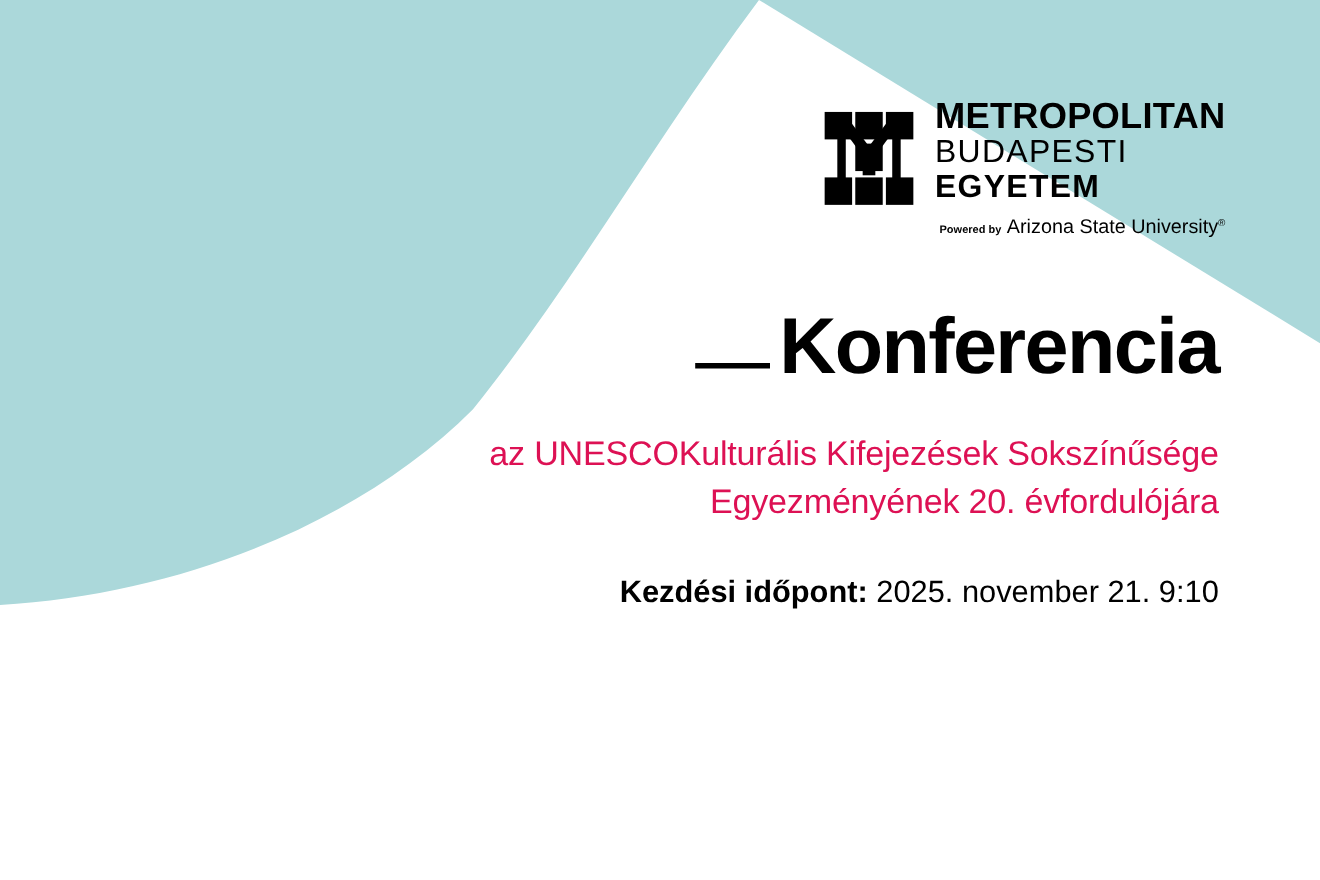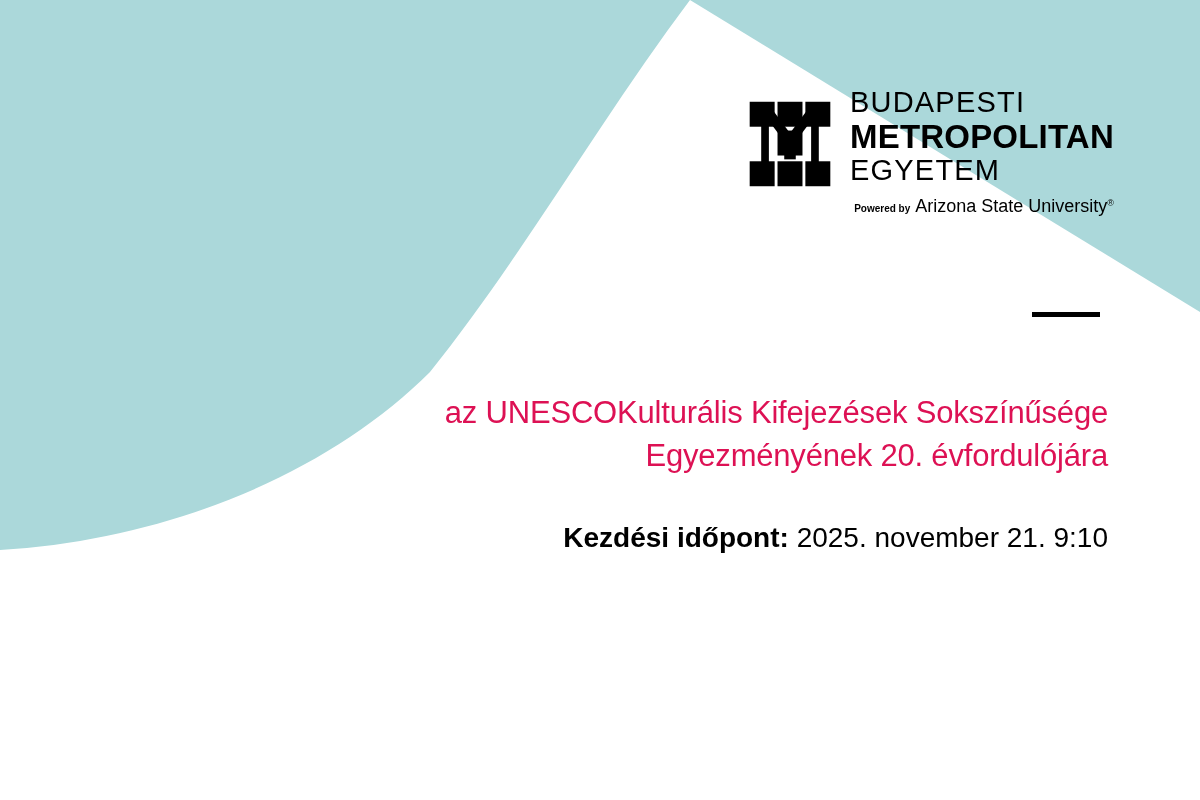--- a/index.html
+++ b/index.html
@@ -68,21 +68,21 @@
     margin-bottom: 3px;
   }
   .wm-metropolitan {
     font-size: 33px;
     font-weight: 700;
     letter-spacing: 0.2px;
     margin-bottom: 3px;
   }
   .wm-egyetem {
     font-size: 29px;
-    font-weight: 400;
+    font-weight: 700;
     letter-spacing: 1.2px;
   }
 
   #logo-powered {
     position: absolute;
     left: 108px;
     top: 108px;
     width: 264px;
     text-align: right;
     white-space: nowrap;
@@ -207,32 +207,33 @@
         <rect x="37" y="6" width="26" height="26"></rect>
         <rect x="66" y="6" width="26" height="26"></rect>
         <rect x="37" y="36" width="26" height="26"></rect>
         <rect x="8" y="68" width="26" height="26"></rect>
         <rect x="37" y="68" width="26" height="26"></rect>
         <rect x="66" y="68" width="26" height="26"></rect>
       </g>
     </svg>
 
     <div id="logo-wordmark">
+      <span class="wm-line wm-metropolitan">METROPOLITAN</span>
       <span class="wm-line wm-budapesti">BUDAPESTI</span>
-      <span class="wm-line wm-metropolitan">METROPOLITAN</span>
       <span class="wm-line wm-egyetem">EGYETEM</span>
     </div>
 
     <div id="logo-powered">
       <span class="pw-bold">Powered by</span><span class="pw-reg">&nbsp;</span><span class="pw-reg">Arizona State University</span><span class="pw-sup">®</span>
     </div>
   </div>
 
   <div id="headline-row">
     <span id="headline-dash"></span>
+    <span id="headline-text">Konferencia</span>
   </div>
 
   <div id="subtitle">
     <span class="sub-line">az UNESCOKulturális Kifejezések Sokszínűsége</span>
     <span class="sub-line">Egyezményének 20. évfordulójára</span>
   </div>
 
   <div id="details">
 
     <div class="detail-block" id="detail-time">

